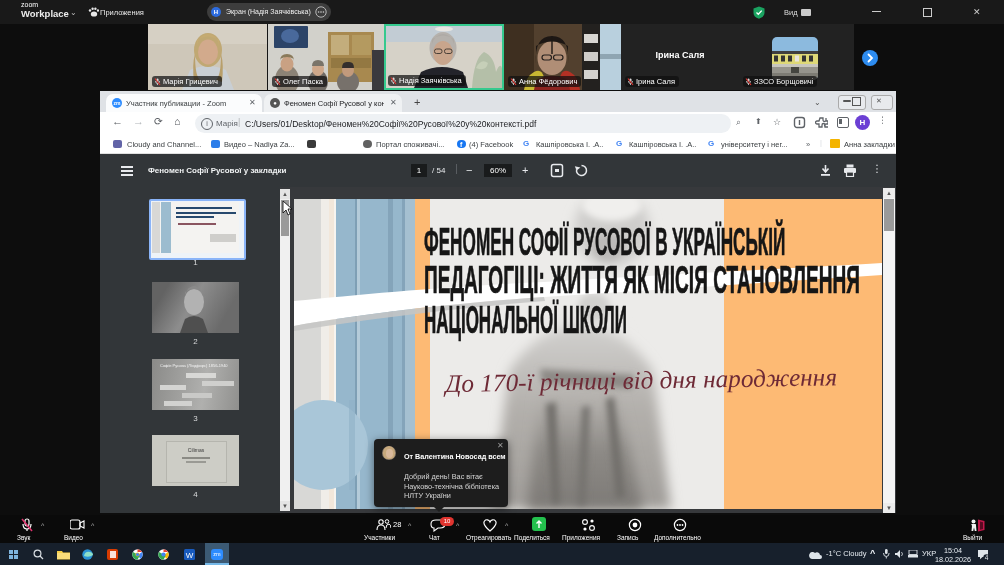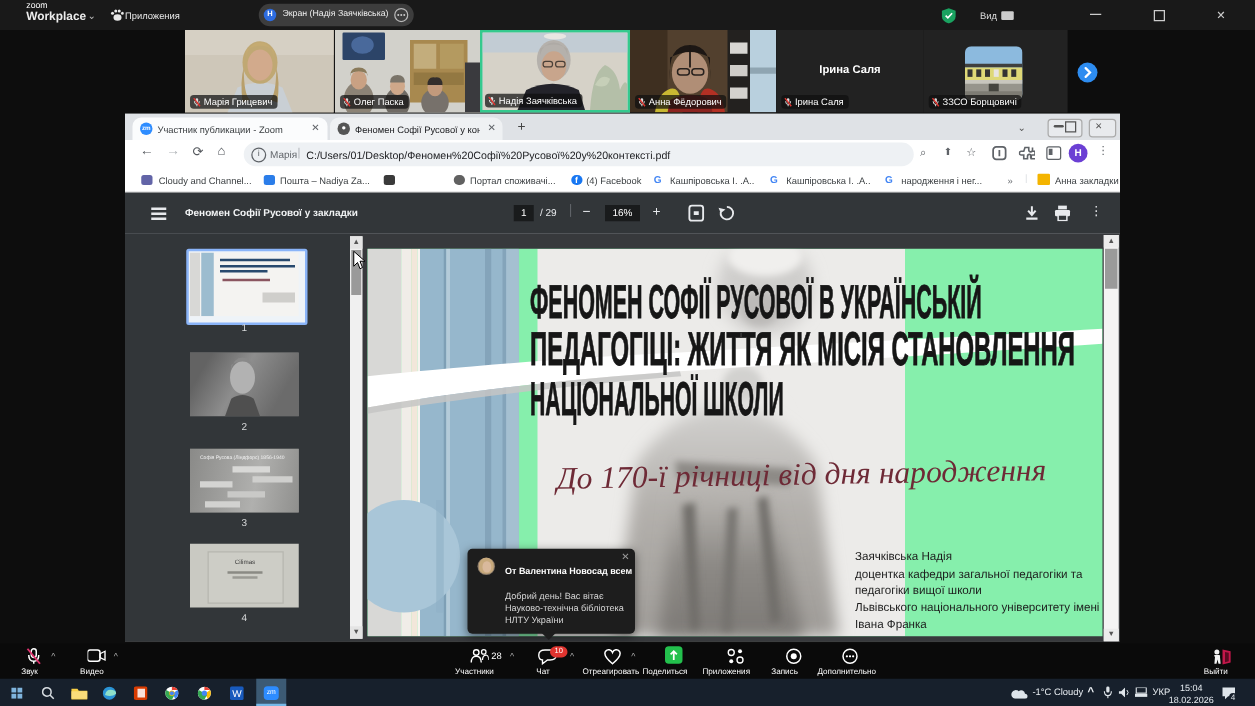--- a/index.html
+++ b/index.html
@@ -223,47 +223,47 @@
 <div class="abs" style="left:837px;top:117px;width:10px;height:9px;border:1.5px solid #5f6368;border-radius:2px;"></div>
 <div class="abs" style="left:839px;top:119px;width:3px;height:5px;background:#5f6368;"></div>
 <div class="abs" style="left:855px;top:115px;width:15px;height:15px;border-radius:50%;background:#6b3fd4;color:#fff;font-size:8px;font-weight:bold;text-align:center;line-height:15px;">H</div>
 <div class="abs" style="left:878px;top:115px;color:#5f6368;font-size:9px;">⋮</div>
 
 <div class="abs" style="left:100px;top:136px;width:796px;height:17px;background:#ffffff;border-bottom:1px solid #e0e0e0;"></div>
 <div class="abs" style="left:100px;top:136px;width:796px;height:17px;color:#3c4043;font-size:7.5px;">
   <span class="abs" style="left:13px;top:4px;width:9px;height:8px;background:#6264a7;border-radius:2px;"></span>
   <span class="abs" style="left:27px;top:4px;">Cloudy and Channel...</span>
   <span class="abs" style="left:111px;top:4px;width:9px;height:8px;background:#2b7de9;border-radius:2px;"></span>
-  <span class="abs" style="left:124px;top:4px;">Пошта – Nadiya Za...</span>
+  <span class="abs" style="left:124px;top:4px;">Видео – Nadiya Za...</span>
   <span class="abs" style="left:207px;top:3.5px;width:8.5px;height:8.5px;background:#3a3a3a;border-radius:2px;"></span>
   <span class="abs" style="left:220px;top:4px;margin-top:33px;">Календар</span>
   <span class="abs" style="left:263px;top:3.5px;width:8.5px;height:8.5px;background:#616161;border-radius:50%;"></span>
   <span class="abs" style="left:276px;top:4px;">Портал споживачі...</span>
   <span class="abs" style="left:357px;top:3.5px;width:8.5px;height:8.5px;background:#1877f2;border-radius:50%;color:#fff;font-size:7px;text-align:center;line-height:9px;font-weight:bold;">f</span>
   <span class="abs" style="left:369px;top:4px;">(4) Facebook</span>
   <span class="abs" style="left:423px;top:3px;color:#4285f4;font-weight:bold;font-size:8px;">G</span>
   <span class="abs" style="left:436px;top:4px;">Кашпіровська І. .А..</span>
   <span class="abs" style="left:516px;top:3px;color:#4285f4;font-weight:bold;font-size:8px;">G</span>
   <span class="abs" style="left:529px;top:4px;">Кашпіровська І. .А..</span>
   <span class="abs" style="left:608px;top:3px;color:#4285f4;font-weight:bold;font-size:8px;">G</span>
-  <span class="abs" style="left:621px;top:4px;">народження і нег...</span>
+  <span class="abs" style="left:621px;top:4px;">університету і нег...</span>
   <span class="abs" style="left:706px;top:4px;color:#5f6368;">»</span>
   <span class="abs" style="left:720px;top:2px;color:#dadce0;">|</span>
   <span class="abs" style="left:730px;top:3px;width:10px;height:9px;background:#f4b400;border-radius:1px;"></span>
   <span class="abs" style="left:744px;top:4px;">Анна закладки</span>
 </div>
 
 <div class="abs" style="left:100px;top:154px;width:796px;height:33px;background:#323639;"></div>
 <div class="abs" style="left:121px;top:166px;width:12px;height:2px;background:#e8eaed;box-shadow:0 4px 0 #e8eaed,0 8px 0 #e8eaed;"></div>
 <div class="abs" style="left:148px;top:166px;color:#f1f3f4;font-size:8px;font-weight:bold;">Феномен Софії Русової у закладки</div>
 <div class="abs" style="left:411px;top:164px;width:16px;height:13px;background:#191b1c;color:#fff;font-size:8px;text-align:center;line-height:13px;">1</div>
-<div class="abs" style="left:432px;top:166px;color:#e8eaed;font-size:8px;">/ 29</div>
+<div class="abs" style="left:432px;top:166px;color:#e8eaed;font-size:8px;">/ 54</div>
 <div class="abs" style="left:455px;top:162px;color:#5f6368;font-size:11px;">|</div>
 <div class="abs" style="left:466px;top:164px;color:#e8eaed;font-size:11px;">−</div>
-<div class="abs" style="left:484px;top:164px;width:28px;height:13px;background:#191b1c;color:#fff;font-size:8px;text-align:center;line-height:13px;">16%</div>
+<div class="abs" style="left:484px;top:164px;width:28px;height:13px;background:#191b1c;color:#fff;font-size:8px;text-align:center;line-height:13px;">60%</div>
 <div class="abs" style="left:522px;top:164px;color:#e8eaed;font-size:11px;">+</div>
 <svg class="abs" style="left:550px;top:163px;" width="14" height="15">
     <rect x="1.5" y="1.5" width="11" height="12" rx="2" fill="none" stroke="#e8eaed" stroke-width="1.5"></rect>
     <rect x="5" y="6" width="4" height="3" fill="#e8eaed"></rect>
   </svg>
 <svg class="abs" style="left:574px;top:163px;" width="15" height="15">
     <path d="M7.5 2.5 A5 5 0 1 1 2.6 6.5" fill="none" stroke="#e8eaed" stroke-width="1.5"></path>
     <path d="M0.8 3.2 L2.6 7.4 L6.4 4.6 Z" fill="#e8eaed"></path>
   </svg>
 <svg class="abs" style="left:819px;top:164px;" width="13" height="13">
@@ -325,21 +325,21 @@
 
 <div class="abs" style="left:280px;top:189px;width:10px;height:322px;background:#f0f0f0;"></div>
 <div class="abs" style="left:280px;top:189px;width:10px;height:10px;background:#e4e4e4;color:#555;font-size:6px;text-align:center;line-height:10px;">▲</div>
 <div class="abs" style="left:281px;top:200px;width:8px;height:36px;background:#9a9a9a;"></div>
 <div class="abs" style="left:280px;top:501px;width:10px;height:10px;background:#e4e4e4;color:#555;font-size:6px;text-align:center;line-height:10px;">▼</div>
 
 <svg class="abs" style="left:282px;top:200px;" width="12" height="16">
     <path d="M1 1 L1 13 L4 10 L6 15 L8 14 L6 9 L10 9 Z" fill="#fff" stroke="#000" stroke-width="0.8"></path>
   </svg>
 
-<div id="page" class="abs" style="left:294px;top:199px;width:588px;height:310px;background:#86efac;overflow:hidden;">
+<div id="page" class="abs" style="left:294px;top:199px;width:588px;height:310px;background:#fdba74;overflow:hidden;">
 
   <div class="abs" style="left:0;top:0;width:27px;height:310px;background:#d8d8d6;"></div>
   <div class="abs" style="left:27px;top:0;width:8px;height:310px;background:#f0ede8;"></div>
   <div class="abs" style="left:35px;top:0;width:5px;height:310px;background:#f2e7da;"></div>
   <div class="abs" style="left:40px;top:0;width:2px;height:310px;background:#f7f4ef;"></div>
 
   <svg class="abs" style="left:0;top:0;" width="588" height="310">
     <defs>
       <filter id="b1" x="-40%" y="-40%" width="180%" height="180%">
           <feGaussianBlur stdDeviation="6"></feGaussianBlur>
@@ -386,21 +386,20 @@
     <path d="M0 102 C 70 95 160 87 250 83 C 400 74 520 68 588 64 L588 76 C 480 83 360 91 250 98 C 150 105 60 116 0 127 Z" fill="#ffffff"></path>
     <path d="M0 127 C 60 116 150 105 250 98 L251 102 C 160 109 60 122 0 132 Z" fill="#c6c6c4" opacity=".85"></path>
   </svg>
 
   <div class="abs" style="left:130px;top:24px;color:#161616;-webkit-text-stroke:.7px #161616;font-weight:bold;font-size:38px;line-height:38px;transform:scaleX(.452);transform-origin:0 0;white-space:nowrap;">ФЕНОМЕН СОФІЇ РУСОВОЇ В УКРАЇНСЬКІЙ</div>
   <div class="abs" style="left:130px;top:62px;color:#161616;-webkit-text-stroke:.7px #161616;font-weight:bold;font-size:38px;line-height:38px;transform:scaleX(.502);transform-origin:0 0;white-space:nowrap;">ПЕДАГОГІЦІ: ЖИТТЯ ЯК МІСІЯ СТАНОВЛЕННЯ</div>
   <div class="abs" style="left:130px;top:102px;color:#161616;-webkit-text-stroke:.7px #161616;font-weight:bold;font-size:38px;line-height:38px;transform:scaleX(.447);transform-origin:0 0;white-space:nowrap;">НАЦІОНАЛЬНОЇ ШКОЛИ</div>
 
   <div class="abs" style="left:151px;top:171px;color:#6e2a36;font-size:25px;font-style:italic;font-family:'Liberation Serif',serif;transform:scaleX(1.01) rotate(-1deg);transform-origin:0 0;white-space:nowrap;">До 170-ї річниці від дня народження</div>
 
-  <div class="abs" style="left:390px;top:240px;width:200px;color:#1c1c1c;font-size:9.3px;line-height:13.6px;">Заячківська Надія<br>доцентка кафедри загальної педагогіки та педагогіки вищої школи<br>Львівського національного університету імені Івана Франка</div>
 </div>
 
 <div class="abs" style="left:883px;top:188px;width:12px;height:325px;background:#f4f4f4;"></div>
 <div class="abs" style="left:883px;top:188px;width:12px;height:10px;background:#ececec;color:#555;font-size:6px;text-align:center;line-height:10px;">▲</div>
 <div class="abs" style="left:884px;top:199px;width:10px;height:32px;background:#9a9a9a;"></div>
 <div class="abs" style="left:883px;top:503px;width:12px;height:10px;background:#ececec;color:#555;font-size:6px;text-align:center;line-height:10px;">▼</div>
 
 <div class="abs" style="left:374px;top:439px;width:134px;height:68px;background:#1d1d1d;border-radius:4px;box-shadow:0 2px 8px rgba(0,0,0,.5);"></div>
 <svg class="abs" style="left:433px;top:506px;" width="12" height="6">
     <path d="M0 0 L12 0 L6 6 Z" fill="#1d1d1d"></path>

